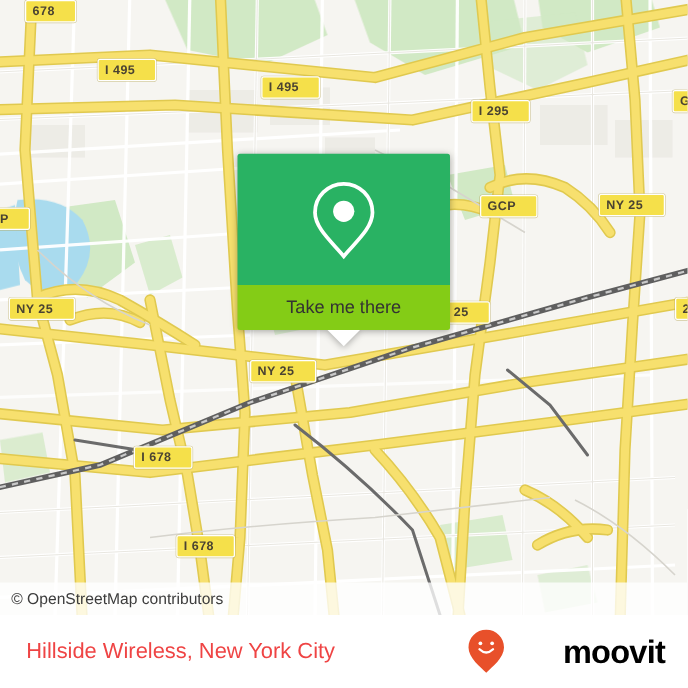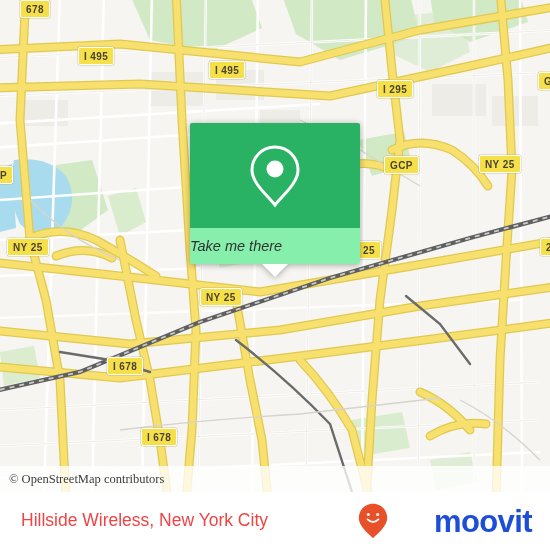--- a/index.html
+++ b/index.html
@@ -50,21 +50,21 @@
     background: #f5e04a;
     border: 1.5px solid #ffffff;
     border-radius: 2px;
     color: #4a4332;
     font-family: "Liberation Sans", sans-serif;
     font-weight: bold;
     font-size: 10px;
     letter-spacing: 0.4px;
     line-height: 15px;
     height: 18px;
-    padding: 1px 5px 0 5px;
+    padding: 1px 16px 0 5px;
     text-align: left;
     white-space: nowrap;
     box-shadow: 0 0 0 0.5px rgba(180,165,90,.55);
   }
 
   
   .callout {
     position: absolute;
     left: 190px;
     top: 123px;
@@ -78,26 +78,25 @@
     display: flex;
     align-items: center;
     justify-content: center;
   }
   .callout-pin {
     display: block;
   }
   .callout-bottom {
     position: relative;
     height: 36px;
-    background: #86efac;
+    background: #84cc16;
     border-radius: 0 0 2px 2px;
     display: flex;
     align-items: center;
-    justify-content: flex-start;
-    font-style: italic;
+    justify-content: center;
   }
   .callout-label {
     color: #333333;
     font-size: 14.5px;
     font-family: "Liberation Sans", sans-serif;
     line-height: 1;
   }
   .callout-tail {
     position: absolute;
     left: 50%;
@@ -118,21 +117,21 @@
     width: 550px;
     height: 26px;
     background: rgba(255,255,255,.78);
     display: flex;
     align-items: center;
   }
   .attribution-text {
     padding-left: 9px;
     color: #3c3c3c;
     font-size: 12.5px;
-    font-family: Liberation Serif, serif;
+    font-family: Liberation Sans, sans-serif;
     line-height: 1;
   }
 
   
   .footer {
     position: absolute;
     left: 0;
     top: 492px;
     width: 550px;
     height: 58px;
@@ -152,22 +151,22 @@
   .brand {
     display: flex;
     align-items: center;
     padding-right: 18px;
   }
   .brand-mark {
     display: block;
     margin-right: 2px;
   }
   .brand-word {
-    color: #1d4ed8;
-    font-size: 31px;
+    color: #000000;
+    font-size: 26px;
     font-family: "Liberation Sans", sans-serif;
     font-weight: bold;
     letter-spacing: -0.6px;
     line-height: 1;
     margin-left: 44px;
   }
 </style>
 </head>
 <body>
 

